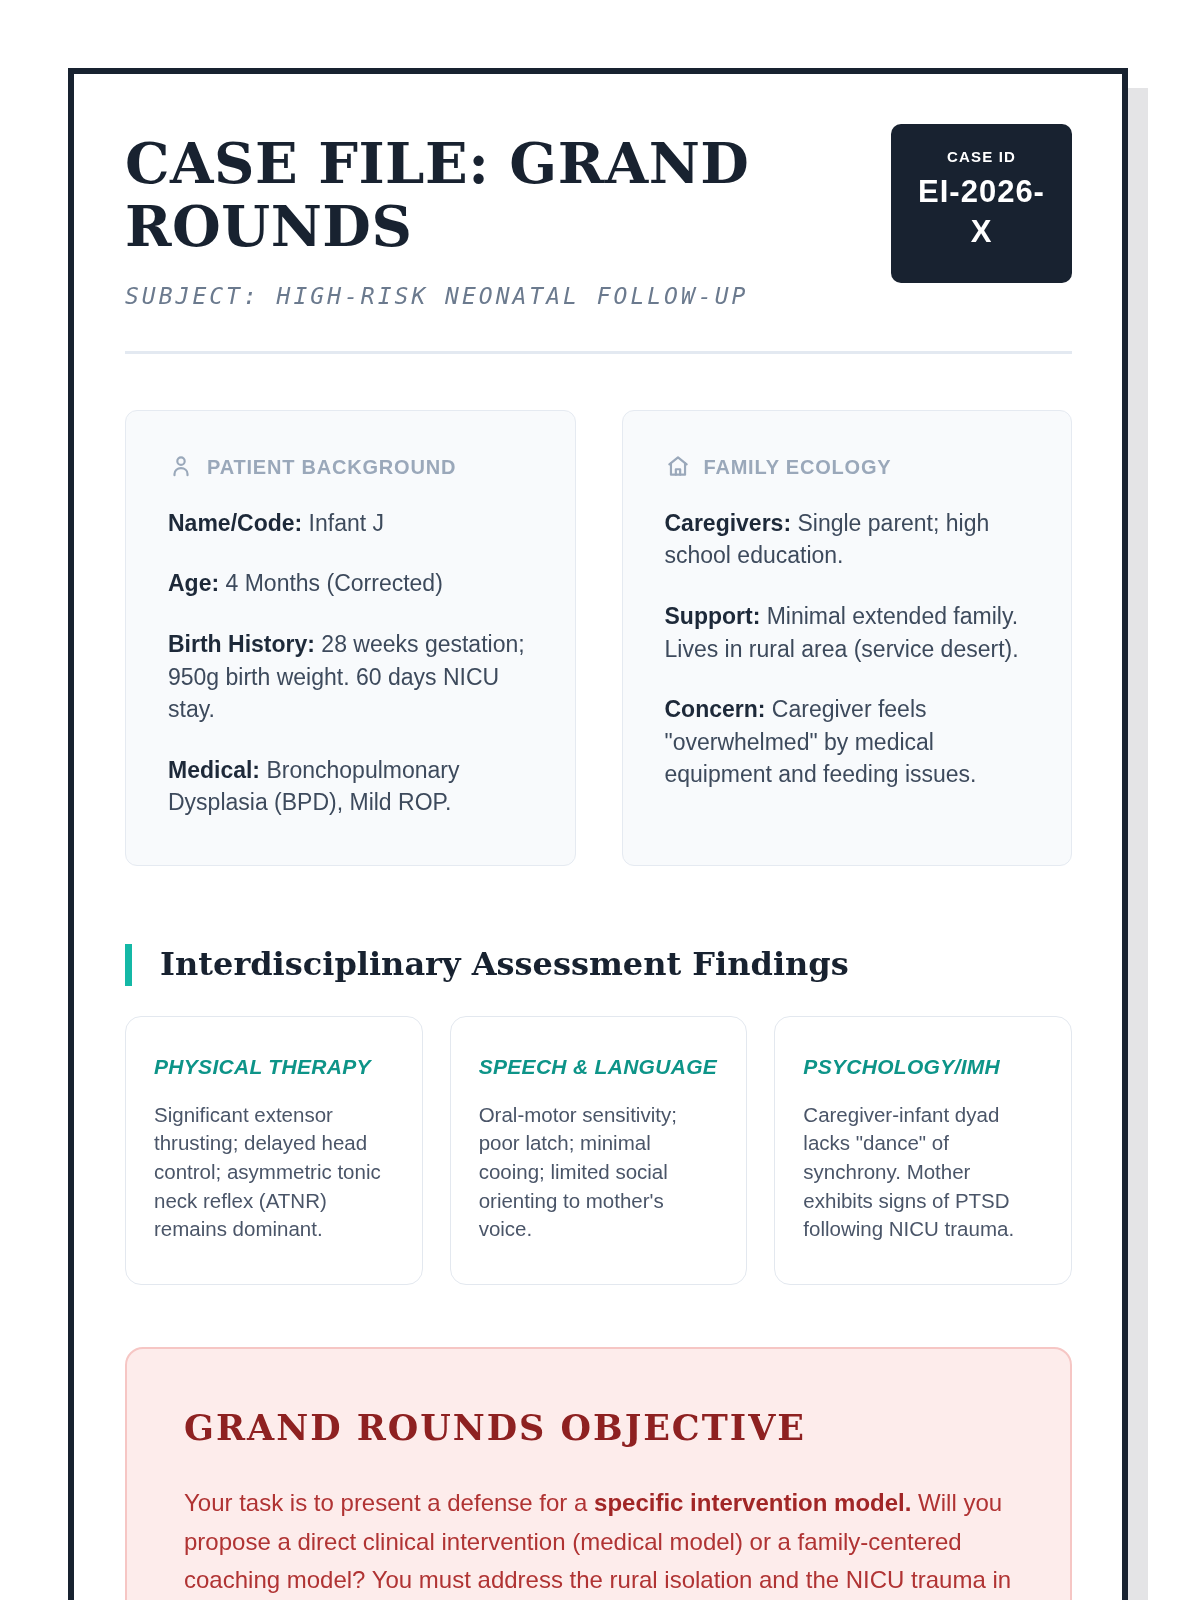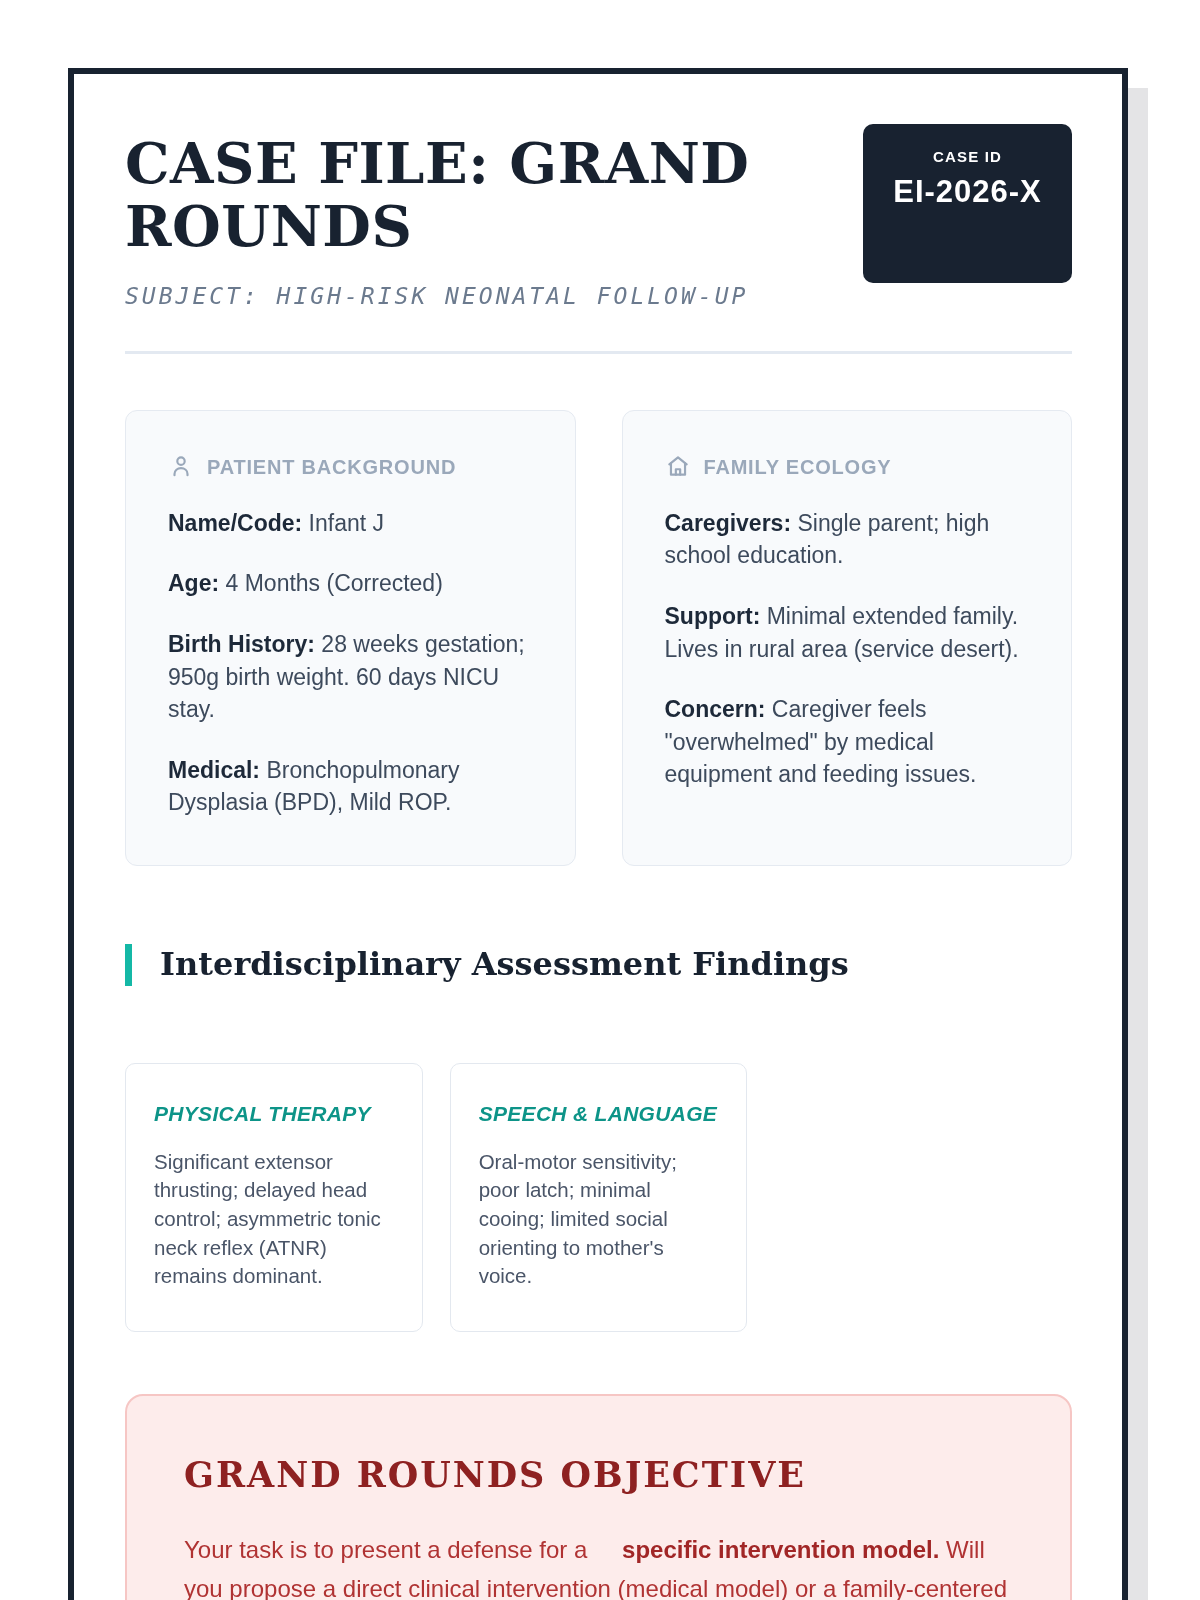--- a/index.html
+++ b/index.html
@@ -42,21 +42,21 @@
   .subtitle {
     margin-top: 24px;
     font-family: "DejaVu Sans Mono", monospace;
     font-style: italic;
     font-size: 23px;
     letter-spacing: 3px;
     color: #6b7a8e;
   }
   .case-badge {
     flex: 0 0 auto;
-    width: 209px;
+    width: 181px;
     min-height: 159px;
     box-sizing: border-box;
     background: #182230;
     border-radius: 10px;
     color: #ffffff;
     text-align: center;
     padding: 24px 18px 20px 18px;
     margin-top: 0;
   }
   .case-badge .badge-label {
@@ -139,23 +139,22 @@
   .finding-cards {
     margin-top: 30px;
     display: grid;
     grid-template-columns: 1fr 1fr 1fr;
     gap: 27px;
   }
   .finding-card {
     box-sizing: border-box;
     background: #ffffff;
     border: 1.5px solid #e3e8ef;
-    border-radius: 10px;
+    border-radius: 16px;
     padding: 38px 28px 40px 28px;
-    margin-top: 47px;
   }
   .finding-title {
     font-size: 21px;
     font-weight: bold;
     font-style: italic;
     color: #0d9488;
     letter-spacing: 0.3px;
   }
   .finding-text {
     margin: 22px 0 0 0;
@@ -183,21 +182,20 @@
   .objective-text {
     margin: 36px 0 0 0;
     font-size: 24px;
     line-height: 1.6;
     color: #b03333;
     max-width: 840px;
   }
   .objective-text .emph {
     font-weight: bold;
     color: #a12626;
-    margin-left: 28px;
   }
 </style>
 </head>
 <body>
 
 <div class="sheet">
 
   <div class="header-row">
     <div>
       <h1 class="title">CASE FILE: GRAND ROUNDS</h1>
@@ -254,20 +252,24 @@
 
   <div class="finding-cards">
     <div class="finding-card">
       <div class="finding-title">PHYSICAL THERAPY</div>
       <p class="finding-text">Significant extensor thrusting; delayed head control; asymmetric tonic neck reflex (ATNR) remains dominant.</p>
     </div>
     <div class="finding-card">
       <div class="finding-title">SPEECH &amp; LANGUAGE</div>
       <p class="finding-text">Oral-motor sensitivity; poor latch; minimal cooing; limited social orienting to mother's voice.</p>
     </div>
+    <div class="finding-card">
+      <div class="finding-title">PSYCHOLOGY/IMH</div>
+      <p class="finding-text">Caregiver-infant dyad lacks "dance" of synchrony. Mother exhibits signs of PTSD following NICU trauma.</p>
+    </div>
   </div>
 
   <div class="objective">
     <h2 class="objective-title">GRAND ROUNDS OBJECTIVE</h2>
     <p class="objective-text"><span>Your task is to present a defense for a </span><span class="emph">specific intervention model.</span><span> Will you propose a direct clinical intervention (medical model) or a family-centered coaching model? You must address the rural isolation and the NICU trauma in your defense.</span></p>
 
   </div>
 
 </div>
 

